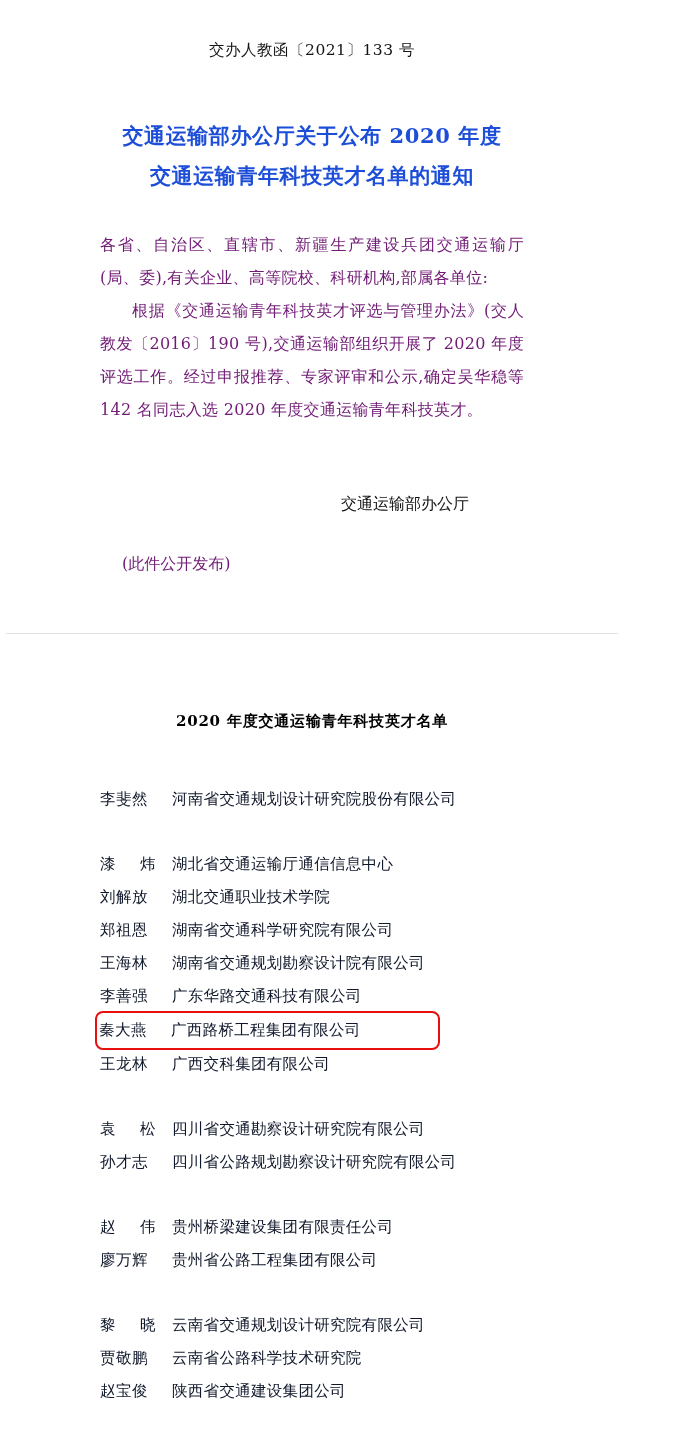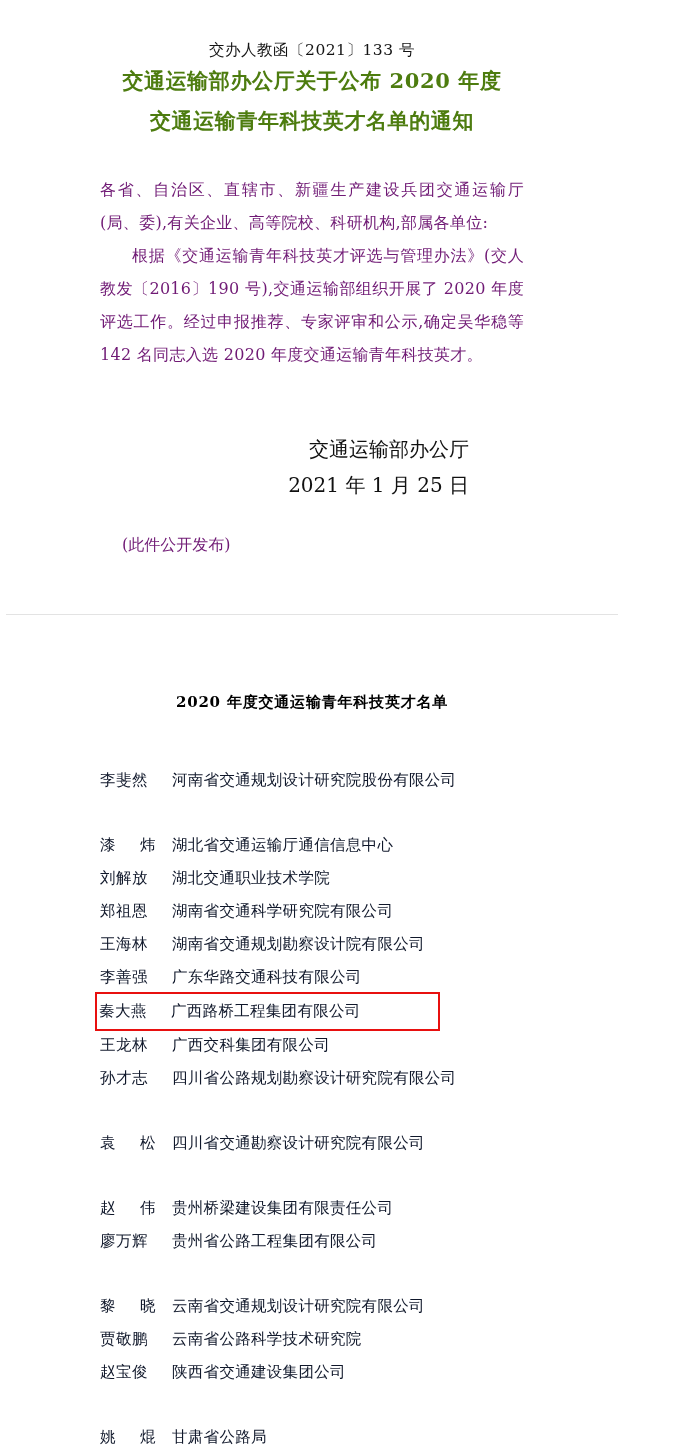--- a/index.html
+++ b/index.html
@@ -30,21 +30,22 @@
     letter-spacing: 0.5px;
     padding-top: 40px;
     color: #141414;
   }
   .doc-title {
     text-align: center;
     font-weight: bold;
     font-size: 21px;
     line-height: 40px;
     letter-spacing: 0.6px;
-    color: #4d7c0f;
+    margin-top: 55px;
+    color: #1d4ed8;
   }
   .doc-title .line2 { display: block; }
 
   .doc-body {
     margin-top: 32px;
     font-size: 16px;
     line-height: 33px;
     letter-spacing: 0.3px;
     color: #701a75;
   }
@@ -53,21 +54,21 @@
     text-align: justify;
   }
   .doc-body p.indent {
     text-indent: 2em;
   }
 
   .sign-block {
     margin-top: 60px;
     text-align: right;
     padding-right: 55px;
-    font-size: 20px;
+    font-size: 16px;
     line-height: 36px;
     color: #111;
   }
   .note-open {
     margin-top: 32px;
     padding-left: 22px;
     font-size: 16px;
     color: #701a75;
   }
 
@@ -145,21 +146,20 @@
       <span class="line2">交通运输青年科技英才名单的通知</span>
     </div>
 
     <div class="doc-body">
       <p>各省、自治区、直辖市、新疆生产建设兵团交通运输厅(局、委),有关企业、高等院校、科研机构,部属各单位:</p>
       <p class="indent">根据《交通运输青年科技英才评选与管理办法》(交人教发〔2016〕190 号),交通运输部组织开展了 2020 年度评选工作。经过申报推荐、专家评审和公示,确定吴华稳等 142 名同志入选 2020 年度交通运输青年科技英才。</p>
     </div>
 
     <div class="sign-block">
       <div>交通运输部办公厅</div>
-      <div>2021 年 1 月 25 日</div>
     </div>
 
     <div class="note-open">(此件公开发布)</div>
   </div>
 
   <div class="page-gap"></div>
   <div class="scan-edge"></div>
 
   <div class="list-section">
     <div class="list-title">2020 年度交通运输青年科技英才名单</div>
@@ -182,37 +182,37 @@
           <span class="org">湖南省交通科学研究院有限公司</span>
         </div>
         <div class="name-row">
           <span class="nm">王海林</span>
           <span class="org">湖南省交通规划勘察设计院有限公司</span>
         </div>
         <div class="name-row">
           <span class="nm">李善强</span>
           <span class="org">广东华路交通科技有限公司</span>
         </div>
-        <div class="name-row highlight" style="outline-color: rgb(232, 16, 15);">
+        <div class="name-row highlight" style="outline-color: rgb(232, 16, 15); border-radius: 6px;">
           <span class="nm">秦大燕</span>
           <span class="org">广西路桥工程集团有限公司</span>
         </div>
         <div class="name-row">
           <span class="nm">王龙林</span>
           <span class="org">广西交科集团有限公司</span>
         </div>
         <div class="name-row">
+          <span class="nm sparse">袁松</span>
+          <span class="org">四川省交通勘察设计研究院有限公司</span>
+        </div>
+        <div class="name-row">
           <span class="nm">孙才志</span>
           <span class="org">四川省公路规划勘察设计研究院有限公司</span>
         </div>
         <div class="name-row">
-          <span class="nm sparse">袁松</span>
-          <span class="org">四川省交通勘察设计研究院有限公司</span>
-        </div>
-        <div class="name-row">
           <span class="nm sparse">赵伟</span>
           <span class="org">贵州桥梁建设集团有限责任公司</span>
         </div>
         <div class="name-row">
           <span class="nm">廖万辉</span>
           <span class="org">贵州省公路工程集团有限公司</span>
         </div>
         <div class="name-row">
           <span class="nm sparse">黎晓</span>
           <span class="org">云南省交通规划设计研究院有限公司</span>

